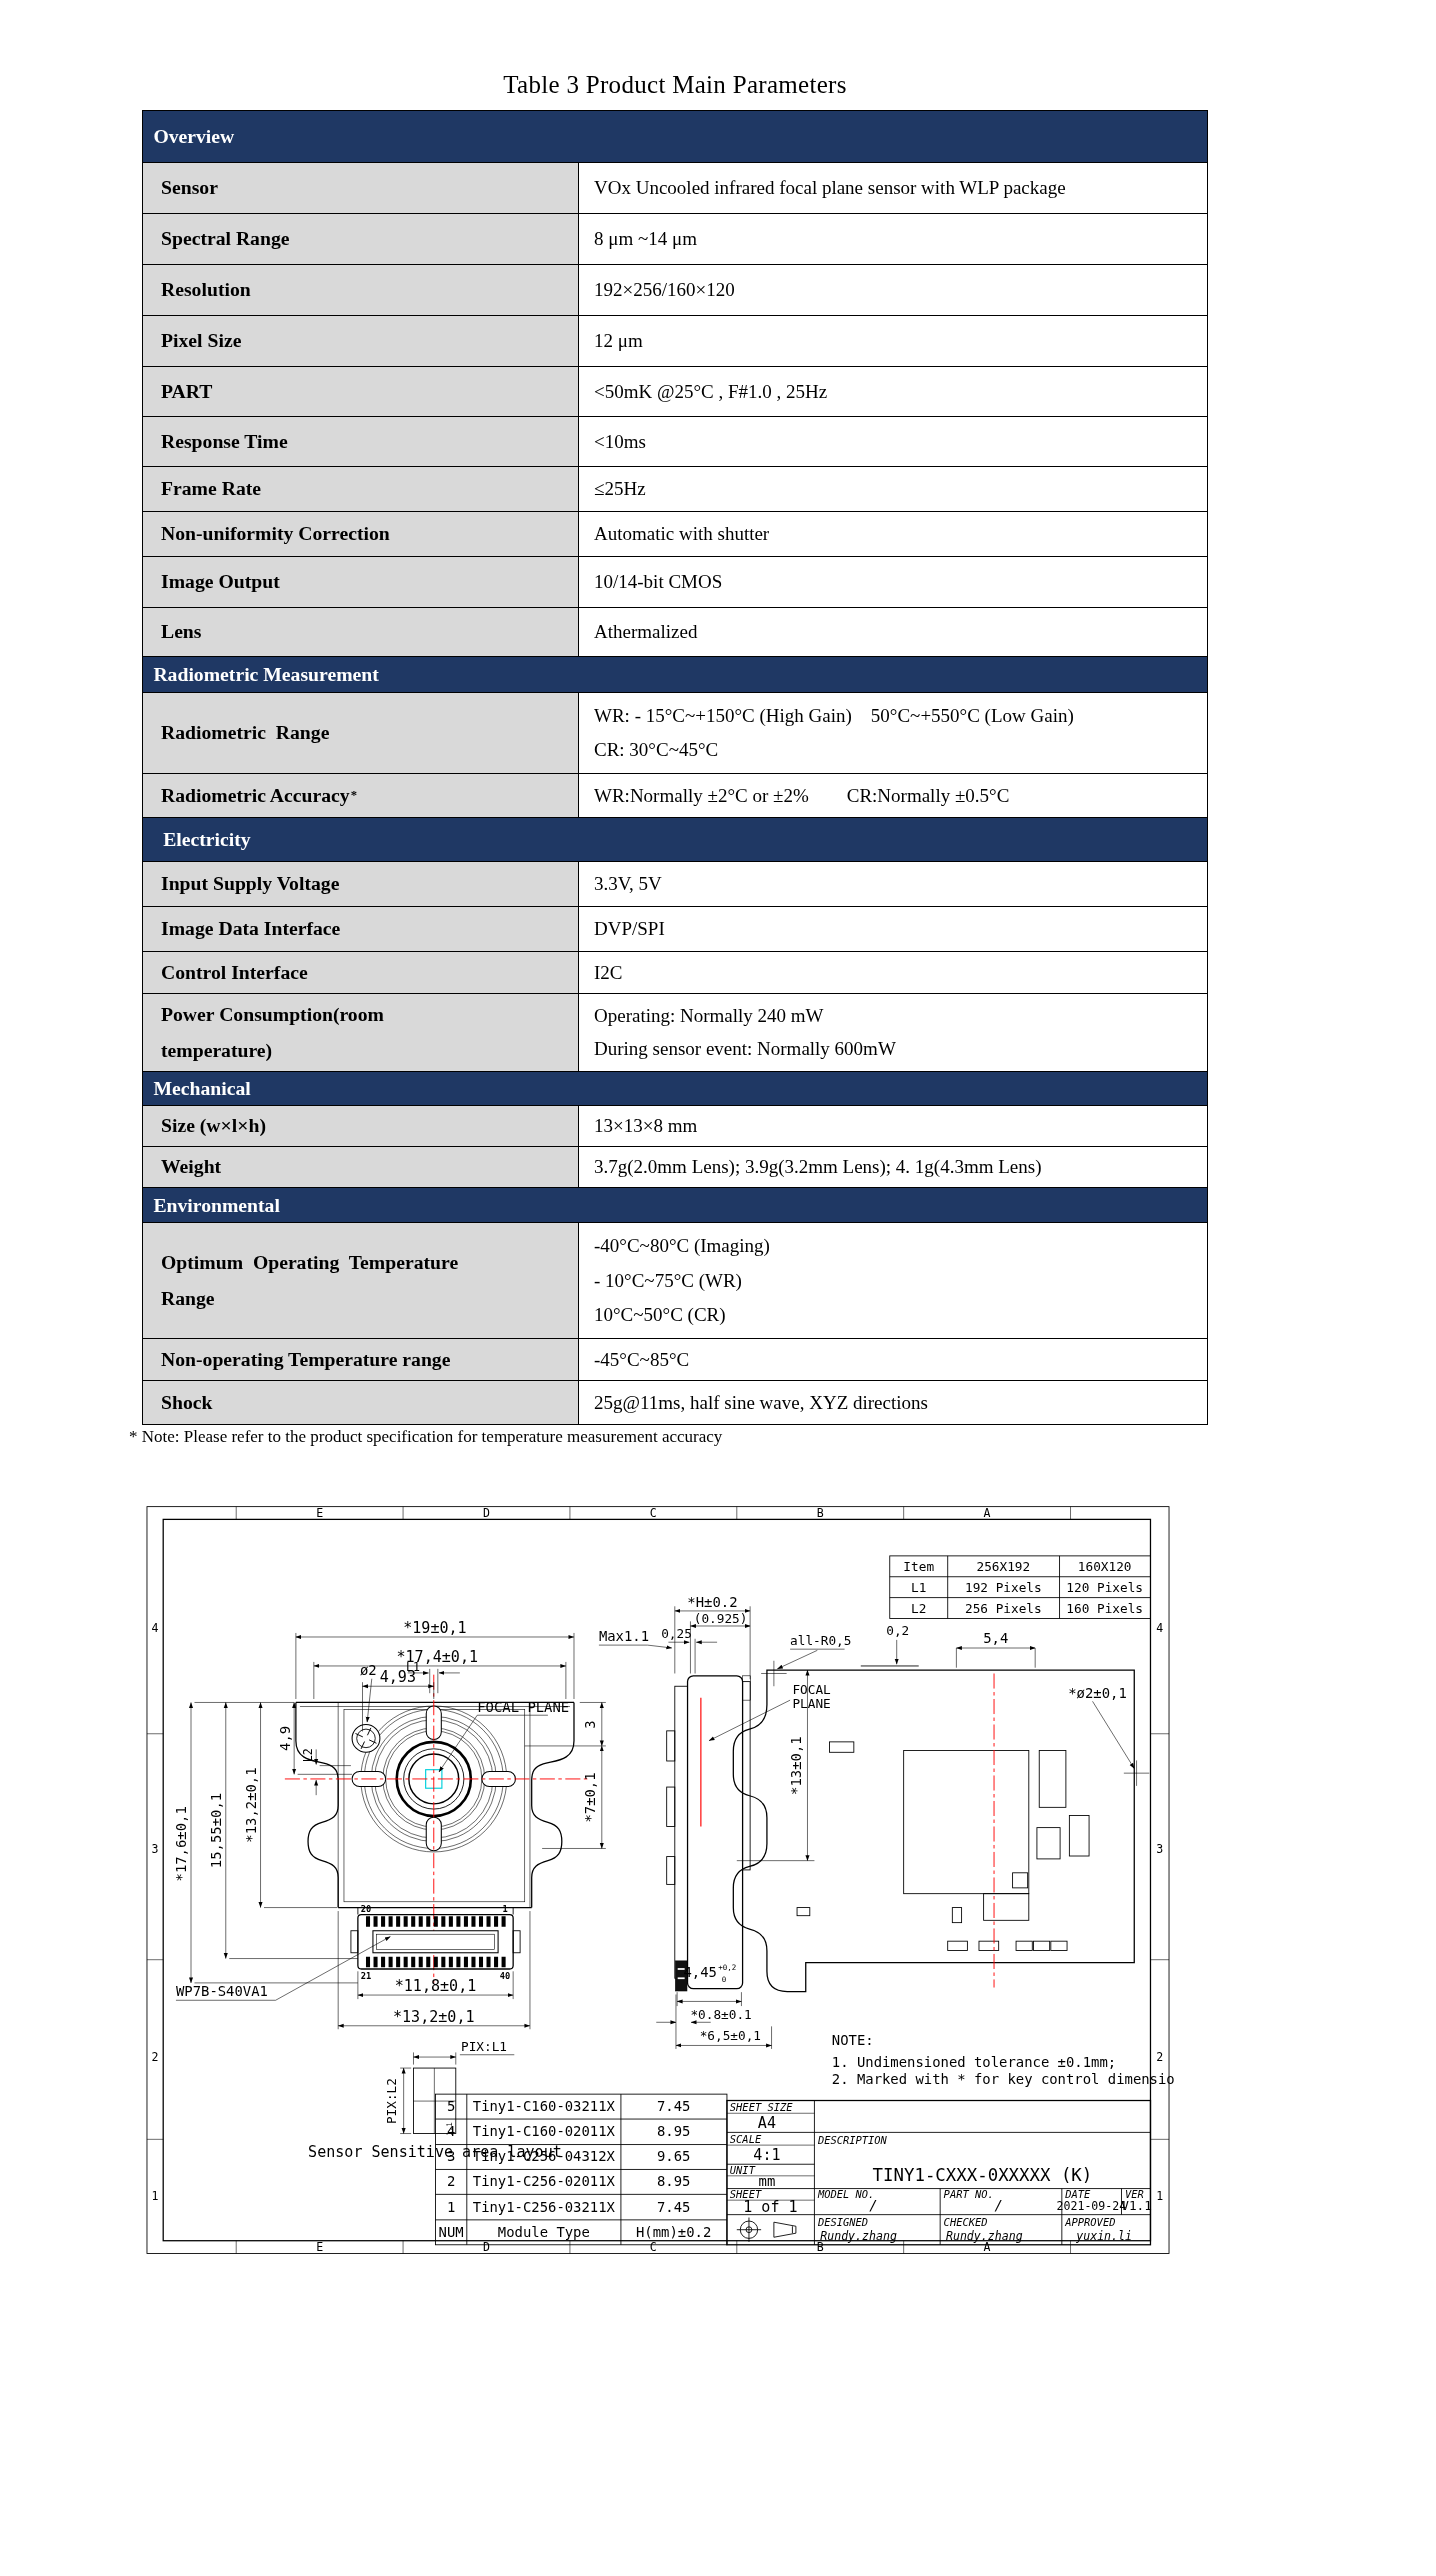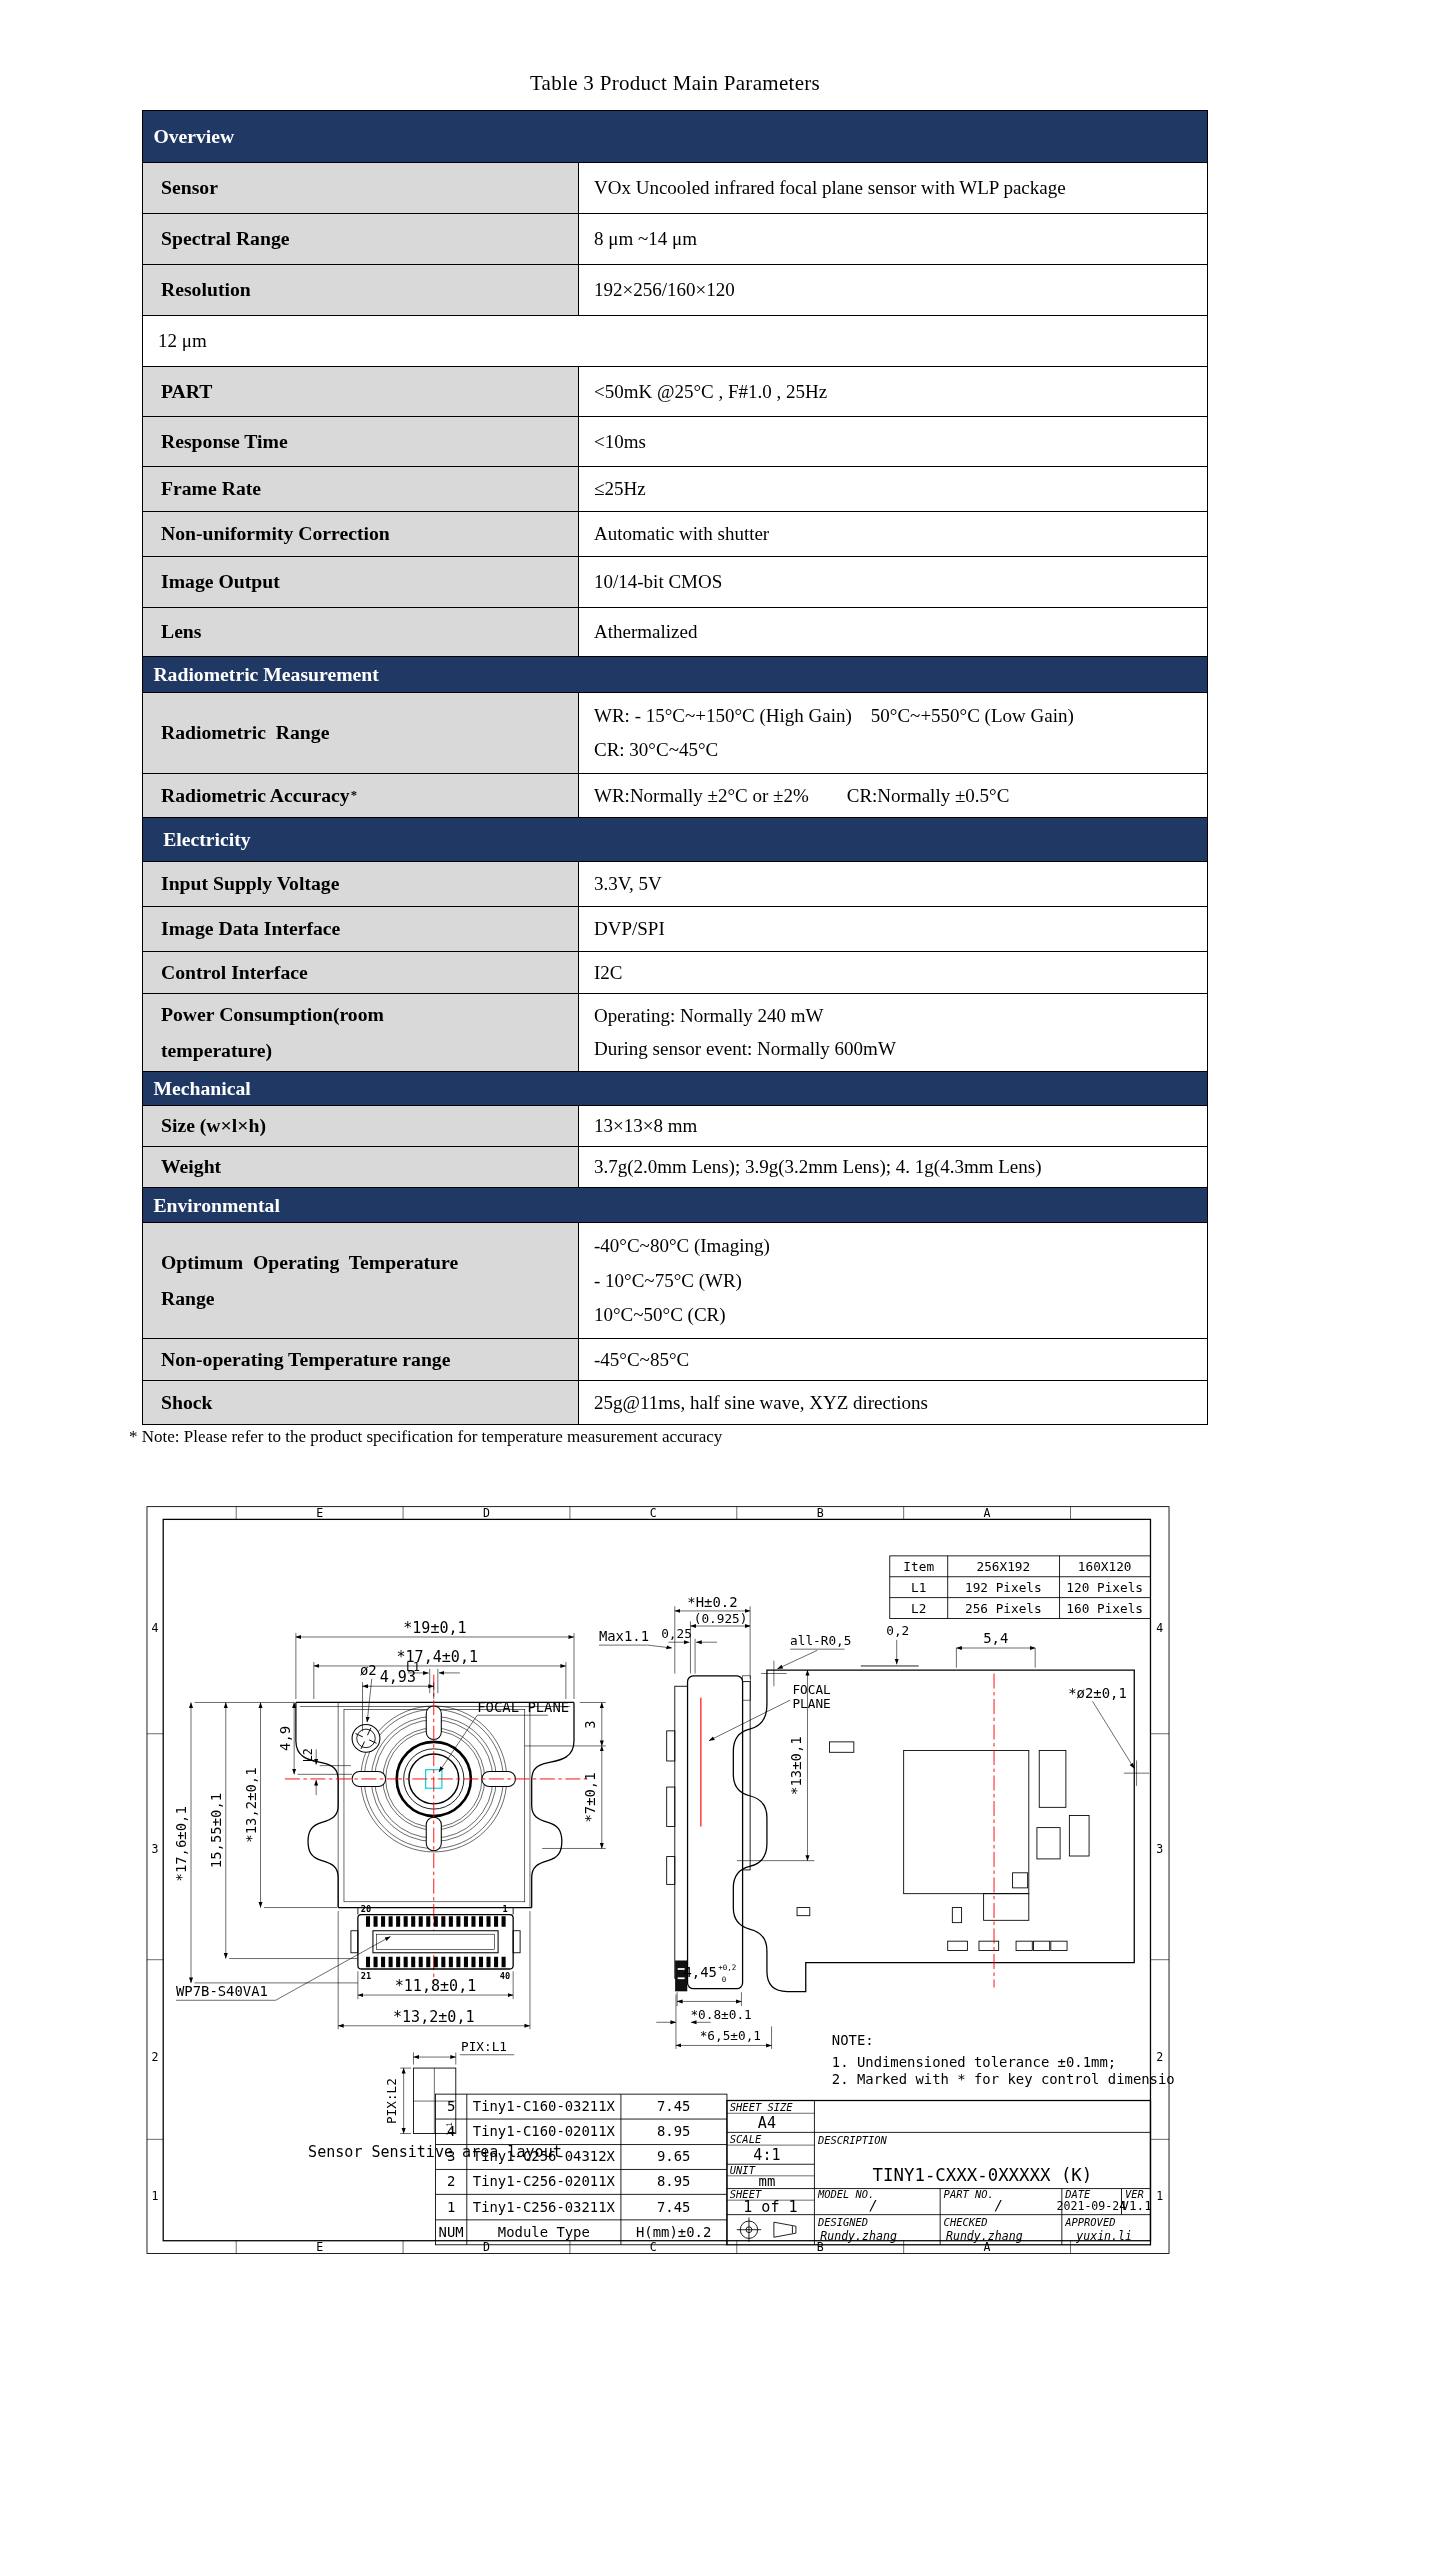--- a/index.html
+++ b/index.html
@@ -1,19 +1,19 @@
 <!DOCTYPE html>
 <html style="font-size:9.3px"><head>
 <meta charset="utf-8">
 <style>
   html,body{margin:0;padding:0;}
   body{width:1436px;height:2576px;position:relative;background:#ffffff;
        font-family:"Liberation Serif",serif;color:#000;}
   .page-title{position:absolute;left:142px;top:71px;width:1066px;text-align:center;
-       font-size:21px;letter-spacing:0.3px;}
+       font-size:25px;letter-spacing:0.3px;}
   .spec{position:absolute;left:142px;top:110px;width:1066px;border:1.7px solid #000;
        box-sizing:border-box;background:#86efac;}
   .srow{display:flex;border-bottom:1.7px solid #000;box-sizing:border-box;background:#fff;}
   .srow:last-child{border-bottom:none;}
   .cl{width:436px;background:#d9d9d9;border-right:1.7px solid #000;display:flex;align-items:center;
       padding-left:18px;box-sizing:border-box;font-weight:bold;font-size:19.7px;
       white-space:pre-wrap;line-height:1.8;}
   .cl sup{font-size:12.7px;margin-left:1.2px;}
   .cv{flex:1;display:flex;flex-direction:column;justify-content:space-evenly;
       padding-left:15px;box-sizing:border-box;font-size:19px;white-space:pre-wrap;}
@@ -50,20 +50,21 @@
   </div>
   <div class="srow" style="height:51px">
     <div class="cl"><span>Spectral Range</span></div>
     <div class="cv"><div>8 μm ~14 μm</div></div>
   </div>
   <div class="srow" style="height:51px">
     <div class="cl"><span>Resolution</span></div>
     <div class="cv"><div>192×256/160×120</div></div>
   </div>
   <div class="srow" style="height:51px">
+    <div class="cl"><span>Pixel Size</span></div>
     <div class="cv"><div>12 μm</div></div>
   </div>
   <div class="srow" style="height:50px">
     <div class="cl"><span>PART</span></div>
     <div class="cv"><div>&lt;50mK @25°C , F#1.0 , 25Hz</div></div>
   </div>
   <div class="srow" style="height:50px">
     <div class="cl"><span>Response Time</span></div>
     <div class="cv"><div>&lt;10ms</div></div>
   </div>

